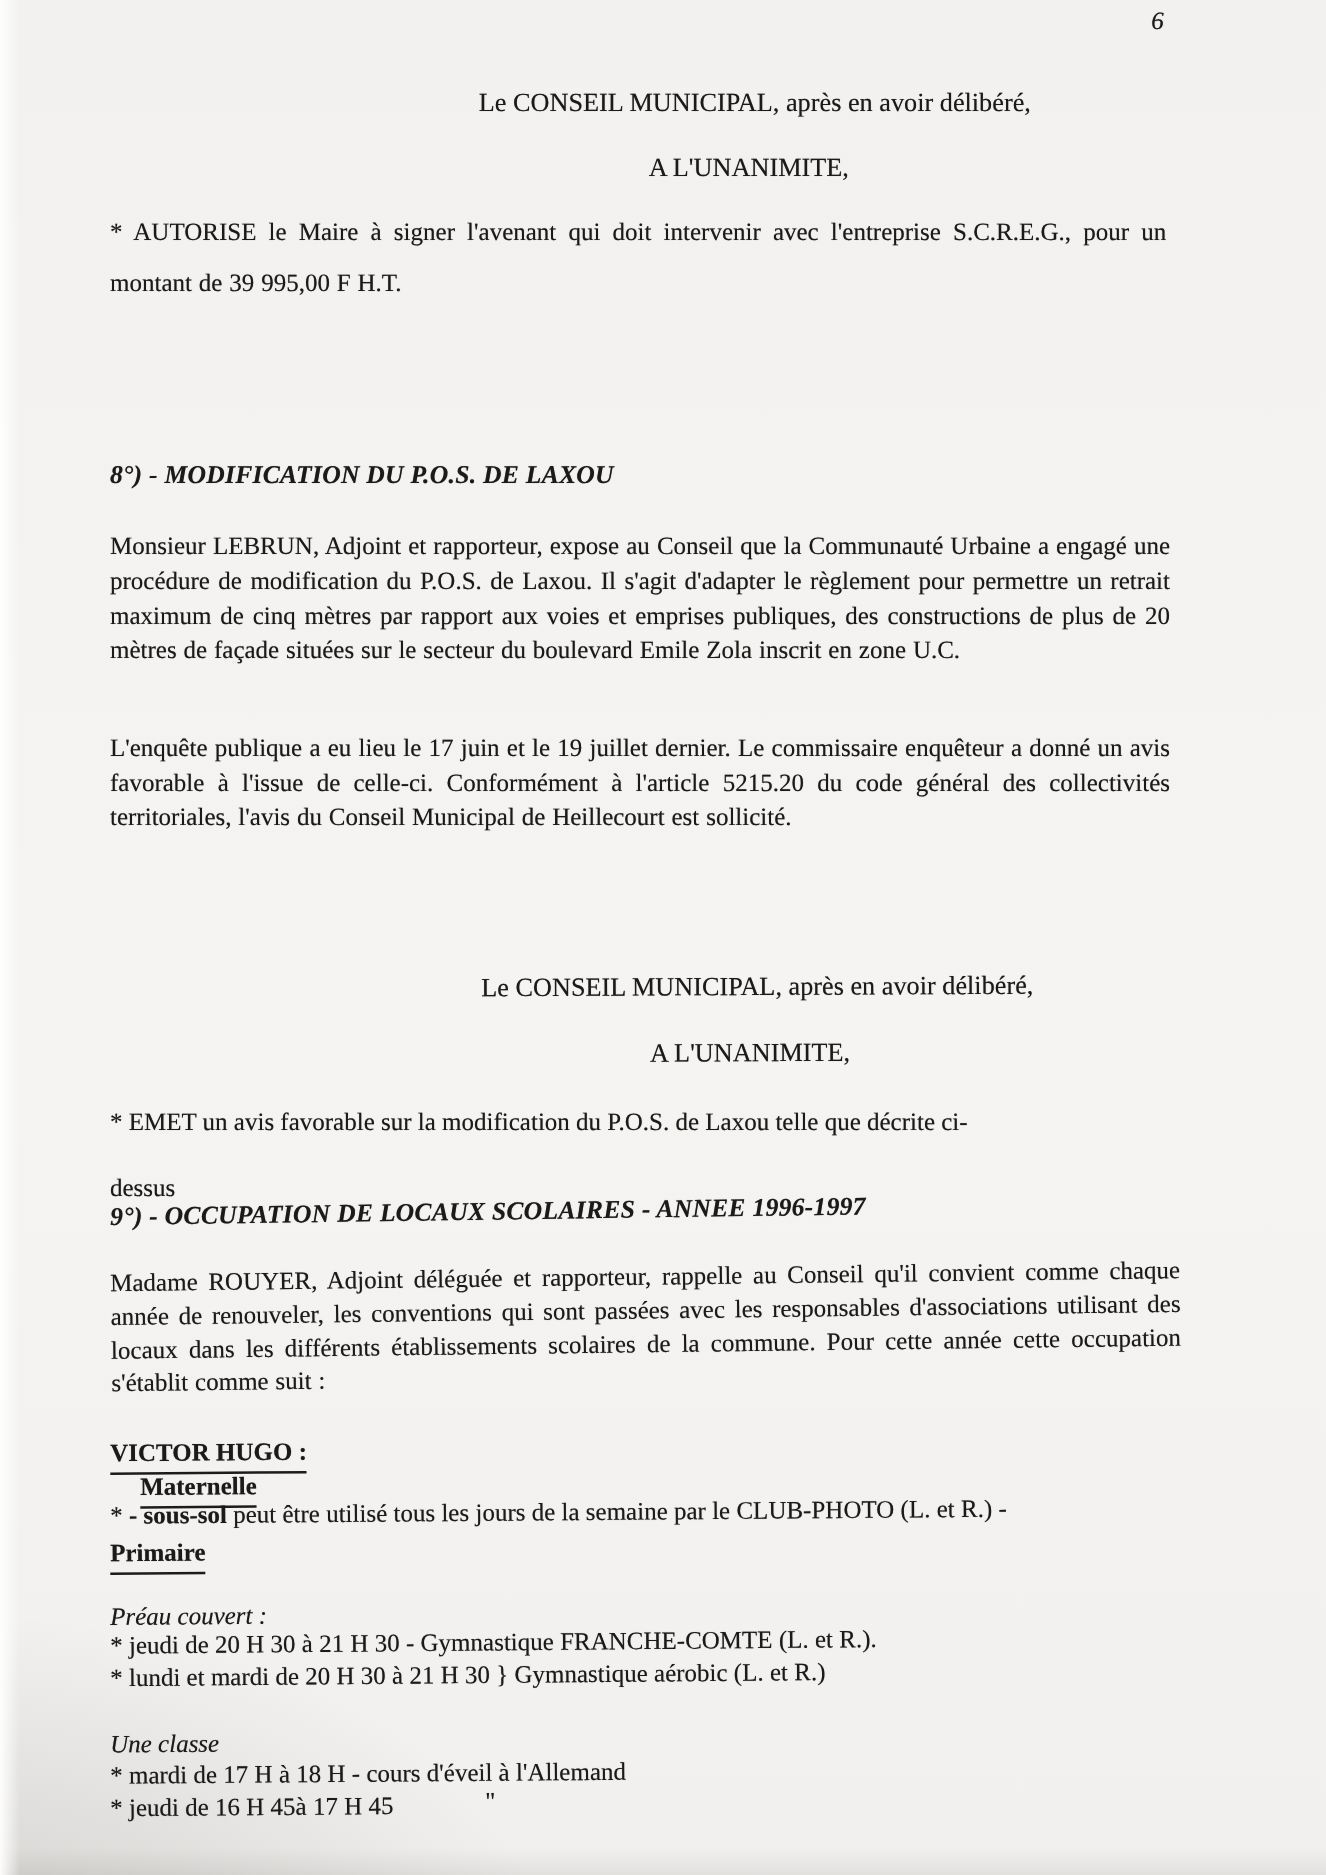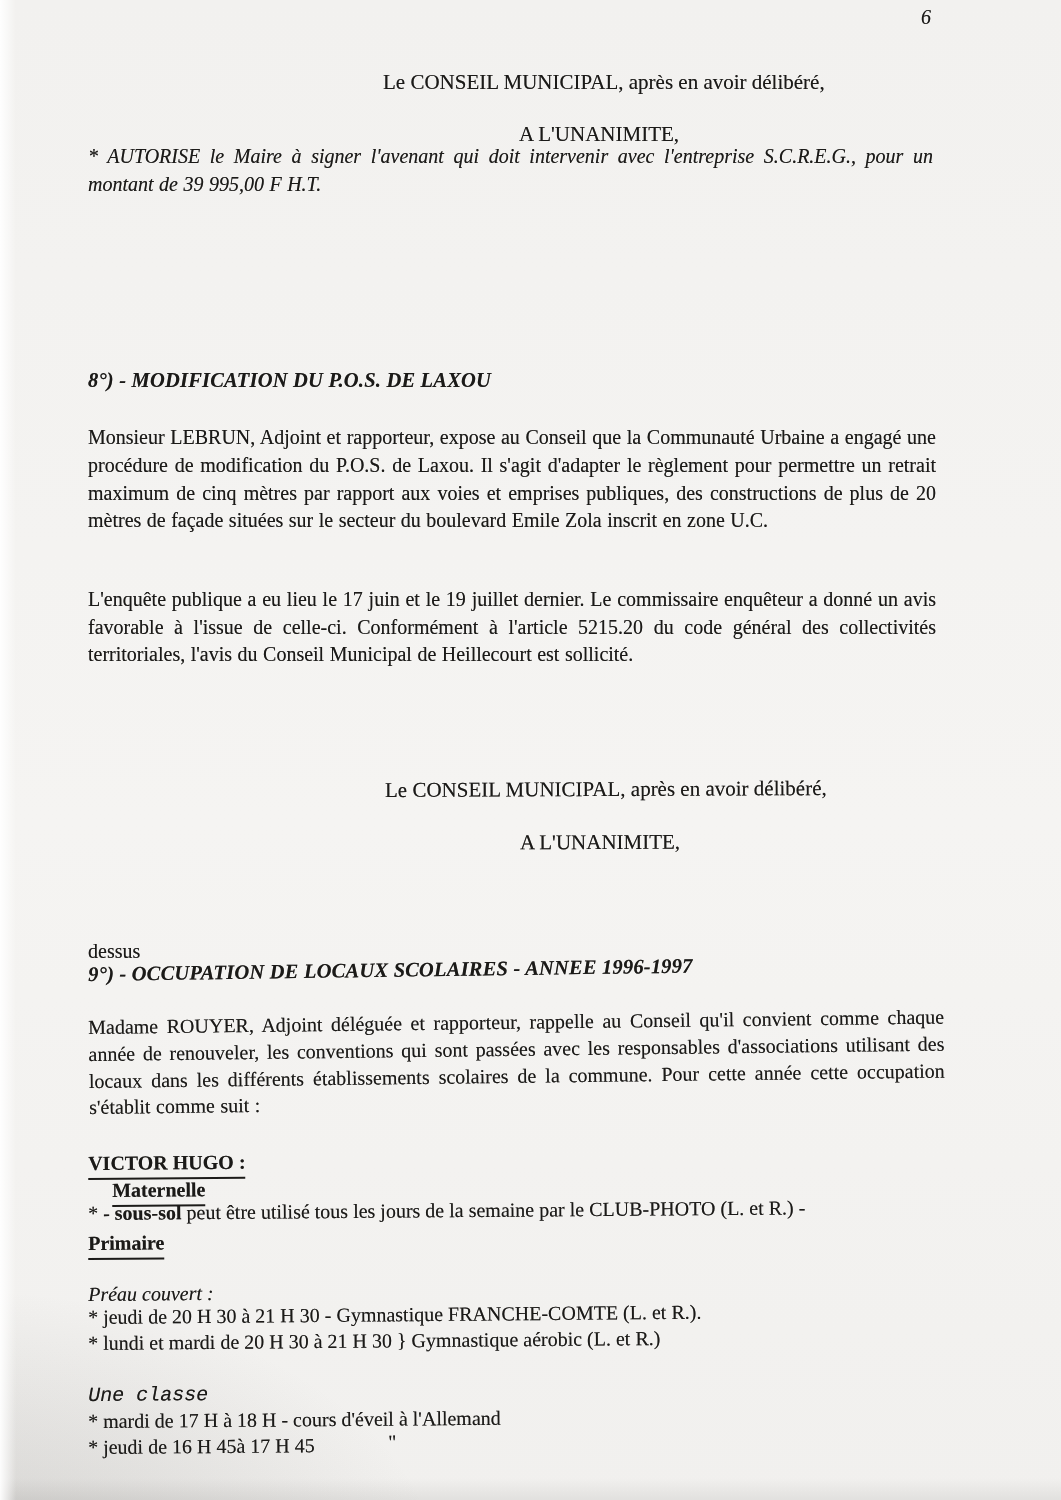--- a/index.html
+++ b/index.html
@@ -27,27 +27,28 @@
 </style>
 </head>
 <body>
 
 <div class="page">
 
   <div class="abs pageno" style="left:921px;top:3px;">6</div>
 
   <div class="abs c21" style="left:383px;top:68px;">Le CONSEIL MUNICIPAL, après en avoir délibéré,</div>
   <div class="abs c21" style="left:519px;top:120px;">A L'UNANIMITE,</div>
-  <div class="abs j" style="left:88px;top:142px;width:845px;line-height:28px;font-style:italic;">* AUTORISE le Maire à signer l'avenant qui doit intervenir avec l'entreprise S.C.R.E.G., pour un montant de 39 995,00 F  H.T.</div>
+  <div class="abs j" style="left:88px;top:166px;width:845px;line-height:41px;">* AUTORISE le Maire à signer l'avenant qui doit intervenir avec l'entreprise S.C.R.E.G., pour un montant de 39 995,00 F  H.T.</div>
 
   <div class="abs bi" style="left:88px;top:366px;">8°) - MODIFICATION DU P.O.S. DE LAXOU</div>
   <div class="abs j" style="left:88px;top:424px;width:848px;line-height:27.8px;">Monsieur LEBRUN, Adjoint et rapporteur, expose au Conseil que la Communauté Urbaine a engagé une procédure de modification du P.O.S. de Laxou. Il s'agit d'adapter le règlement pour permettre un retrait maximum de cinq mètres par rapport aux voies et emprises publiques, des constructions de plus de 20 mètres de façade situées sur le secteur du boulevard Emile Zola inscrit en zone U.C.</div>
   <div class="abs j" style="left:88px;top:586px;width:848px;line-height:27.6px;">L'enquête publique a eu lieu le 17 juin et le 19 juillet dernier. Le commissaire enquêteur a donné un avis favorable à l'issue de celle-ci. Conformément à l'article 5215.20 du code général des collectivités territoriales, l'avis du Conseil Municipal de Heillecourt est sollicité.</div>
   <div class="abs c21" style="left:385px;top:775px;transform:rotate(-0.25deg);">Le CONSEIL MUNICIPAL, après en avoir délibéré,</div>
   <div class="abs c21" style="left:520px;top:828px;transform:rotate(-0.25deg);">A L'UNANIMITE,</div>
+  <div class="abs" style="left:88px;top:884px;">* EMET un avis favorable sur la modification du P.O.S. de Laxou telle que décrite ci-</div>
   <div class="abs" style="left:88px;top:913px;margin-top:24px;">dessus</div>
 
   <div class="abs bi" style="left:88px;top:960px;transform:rotate(-0.8deg);transform-origin:left top;">9°) - OCCUPATION DE LOCAUX SCOLAIRES - ANNEE 1996-1997</div>
   <div class="abs j" style="left:88px;top:1014px;width:856px;line-height:26.8px;transform:rotate(-0.7deg);transform-origin:left top;">Madame ROUYER, Adjoint déléguée et rapporteur, rappelle au Conseil qu'il convient comme chaque année de renouveler, les conventions qui sont passées avec les responsables d'associations utilisant des locaux dans les différents établissements scolaires de la commune. Pour cette année cette occupation s'établit comme suit :</div>
 
   <div class="abs" style="left:88px;top:1149px;transform:rotate(-0.45deg);transform-origin:left top;">
     <span class="b ul">VICTOR HUGO :</span>
   </div>
 
   <div class="abs" style="left:88px;top:1176px;transform:rotate(-0.45deg);transform-origin:left top;margin-left:24px;">
@@ -59,21 +60,21 @@
   </div>
 
   <div class="abs" style="left:88px;top:1229px;transform:rotate(-0.45deg);transform-origin:left top;">
     <span class="b ul">Primaire</span>
   </div>
 
   <div class="abs it" style="left:88px;top:1280px;transform:rotate(-0.5deg);transform-origin:left top;">Préau couvert :</div>
   <div class="abs" style="left:88px;top:1303px;width:900px;transform:rotate(-0.5deg);transform-origin:left top;">* jeudi de 20 H 30 à 21 H 30 - Gymnastique FRANCHE-COMTE (L. et R.).</div>
   <div class="abs" style="left:88px;top:1329px;width:900px;transform:rotate(-0.5deg);transform-origin:left top;">* lundi et mardi de 20 H 30 à 21 H 30  }  Gymnastique aérobic (L. et R.)</div>
 
-  <div class="abs it" style="left:88px;top:1382px;transform:rotate(-0.45deg);transform-origin:left top;font-family:Liberation Mono, monospace;">Une classe</div>
+  <div class="abs it" style="left:88px;top:1382px;transform:rotate(-0.45deg);transform-origin:left top;">Une classe</div>
   <div class="abs" style="left:88px;top:1407px;width:900px;transform:rotate(-0.45deg);transform-origin:left top;">* mardi de 17 H à 18 H - cours d'éveil à l'Allemand</div>
 
   <div class="abs" style="left:88px;top:1433px;width:900px;transform:rotate(-0.45deg);transform-origin:left top;">
     <span>* jeudi de 16 H 45à 17 H 45</span>
     <span style="position:absolute;left:300px;top:-3px;">"</span>
   </div>
 
 </div>
 
 </body></html>

